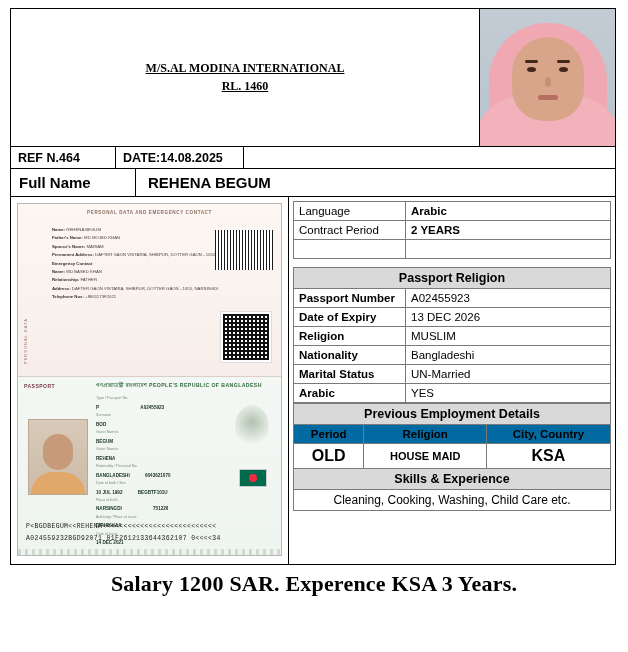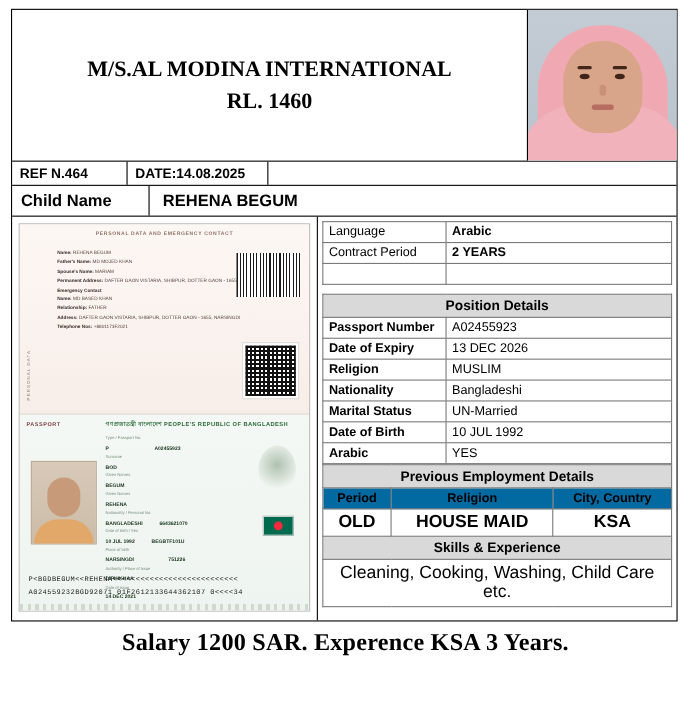--- a/index.html
+++ b/index.html
@@ -35,23 +35,24 @@
   }
   .header-title {
     flex: 1;
     display: flex;
     flex-direction: column;
     align-items: center;
     justify-content: center;
     text-align: left;
     font-family: "Liberation Serif", serif;
     font-weight: bold;
-    font-size: 20px;
+    font-size: 12px;
     line-height: 1.45;
     padding: 0 6px;
+    text-decoration: underline;
   }
   .header-photo {
     width: 136px;
     border-left: 1px solid #000;
     box-sizing: border-box;
     position: relative;
     overflow: hidden;
     background: #cfd6dc;
   }
   
@@ -396,27 +397,27 @@
     font-weight: bold;
     font-size: 11.5px;
   }
   .emp-body td {
     text-align: center;
     font-weight: bold;
     font-size: 16px;
     height: 34px;
   }
   .emp-body td.small {
-    font-size: 16px;
+    font-size: 11px;
     font-weight: bold;
     line-height: 1.15;
   }
   .skills-text {
     text-align: center;
-    font-size: 16px;
+    font-size: 12px;
     height: 42px;
     padding: 10px 4px;
   }
 
   
   .footer {
     text-align: center;
     font-family: "Liberation Serif", serif;
     font-weight: bold;
     font-size: 22px;
@@ -450,21 +451,21 @@
       </div>
     </div>
 
     <div class="ref-row">
       <div class="ref-cell first">REF N.464</div>
       <div class="ref-cell second">DATE:14.08.2025</div>
       <div class="ref-cell rest"></div>
     </div>
 
     <div class="name-row">
-      <div class="name-label">Child Name</div>
+      <div class="name-label">Full Name</div>
       <div class="name-value">REHENA BEGUM</div>
     </div>
 
     <div class="body-row">
 
       <div class="passport-pane">
         <div class="passport-scan">
 
           <div class="scan-top">
             <div class="scan-head">PERSONAL DATA AND EMERGENCY CONTACT</div>
@@ -574,45 +575,41 @@
           <tr>
             <td class="k"></td>
             <td class="v"></td>
           </tr>
         </tbody>
           </table>
 
         <table class="info">
           <tbody>
               <tr>
-            <td class="section-head" colspan="2">Position Details</td>
+            <td class="section-head" colspan="2">Passport Religion</td>
           </tr>
           <tr>
             <td class="key">Passport Number</td>
             <td class="val">A02455923</td>
           </tr>
           <tr>
             <td class="key"> Date of Expiry</td>
             <td class="val">13  DEC  2026</td>
           </tr>
           <tr>
             <td class="key">Religion</td>
             <td class="val">MUSLIM</td>
           </tr>
           <tr>
             <td class="key">Nationality</td>
             <td class="val">Bangladeshi</td>
           </tr>
           <tr>
             <td class="key">Marital Status</td>
             <td class="val">UN-Married</td>
-          </tr>
-          <tr>
-            <td class="key">Date of Birth</td>
-            <td class="val">10  JUL  1992</td>
           </tr>
           <tr>
             <td class="key">Arabic</td>
             <td class="val">YES</td>
           </tr>
         </tbody>
           </table>
 
         <table class="info">
           <tbody>

